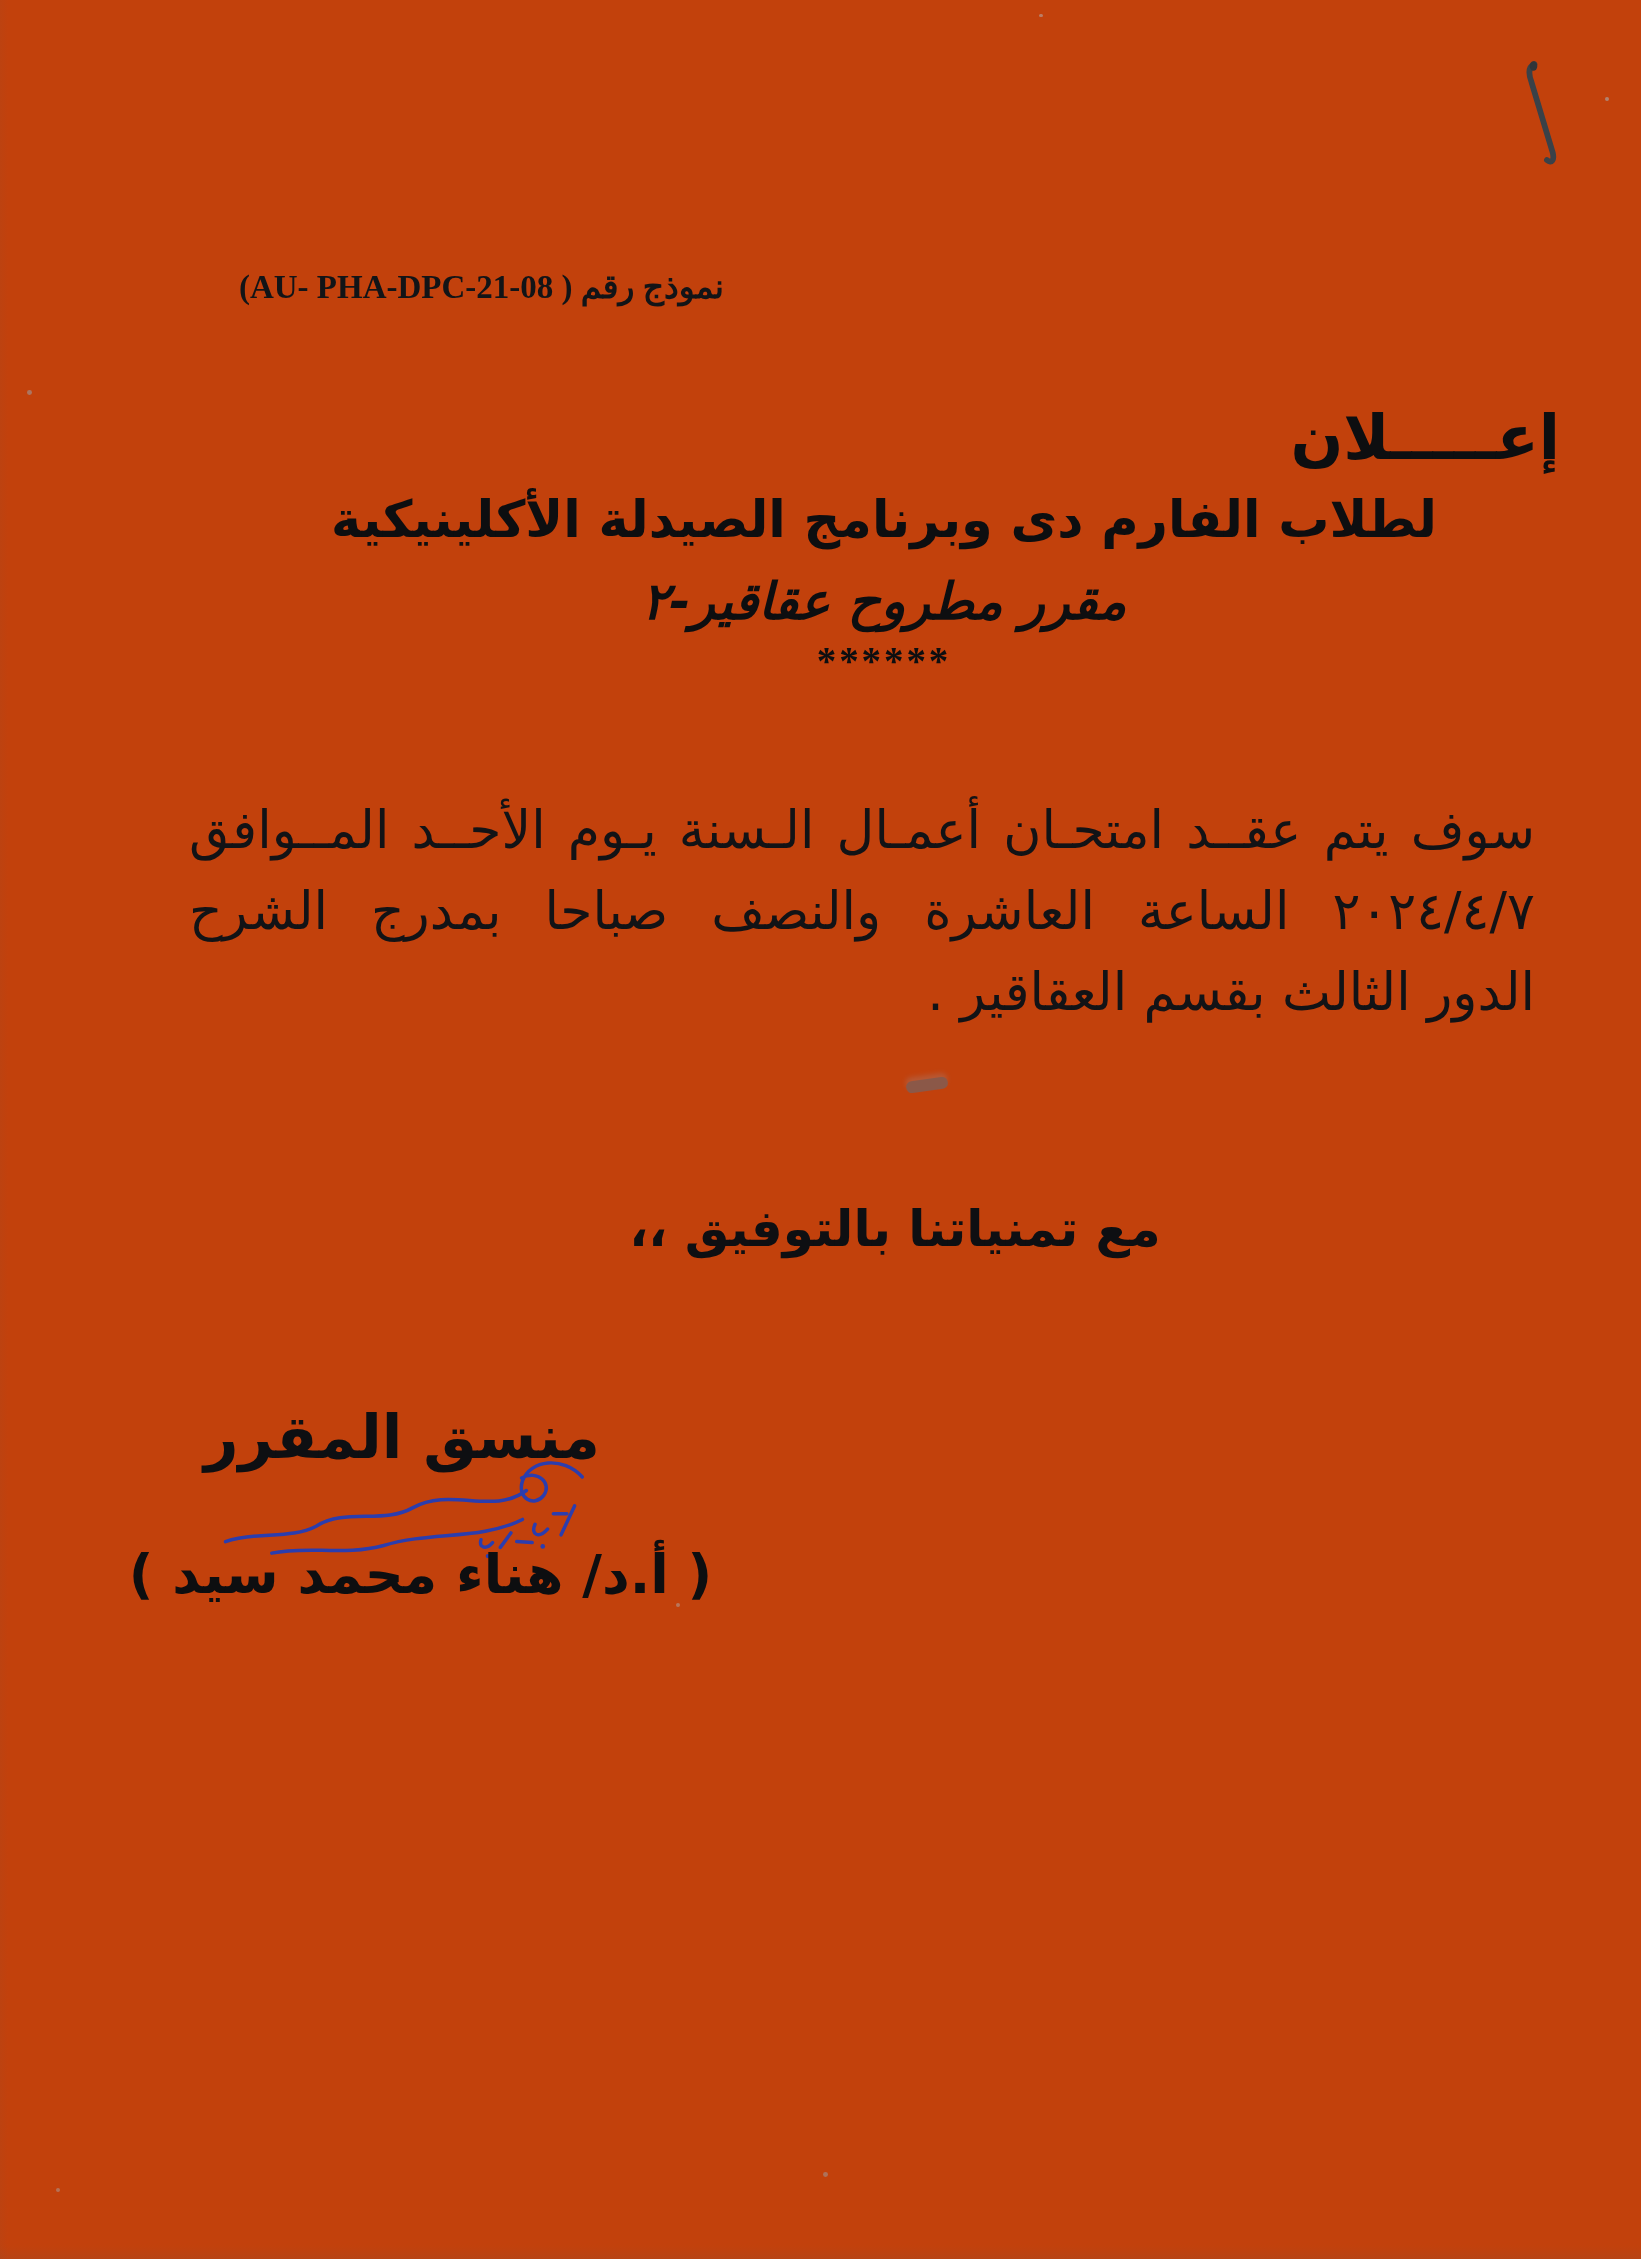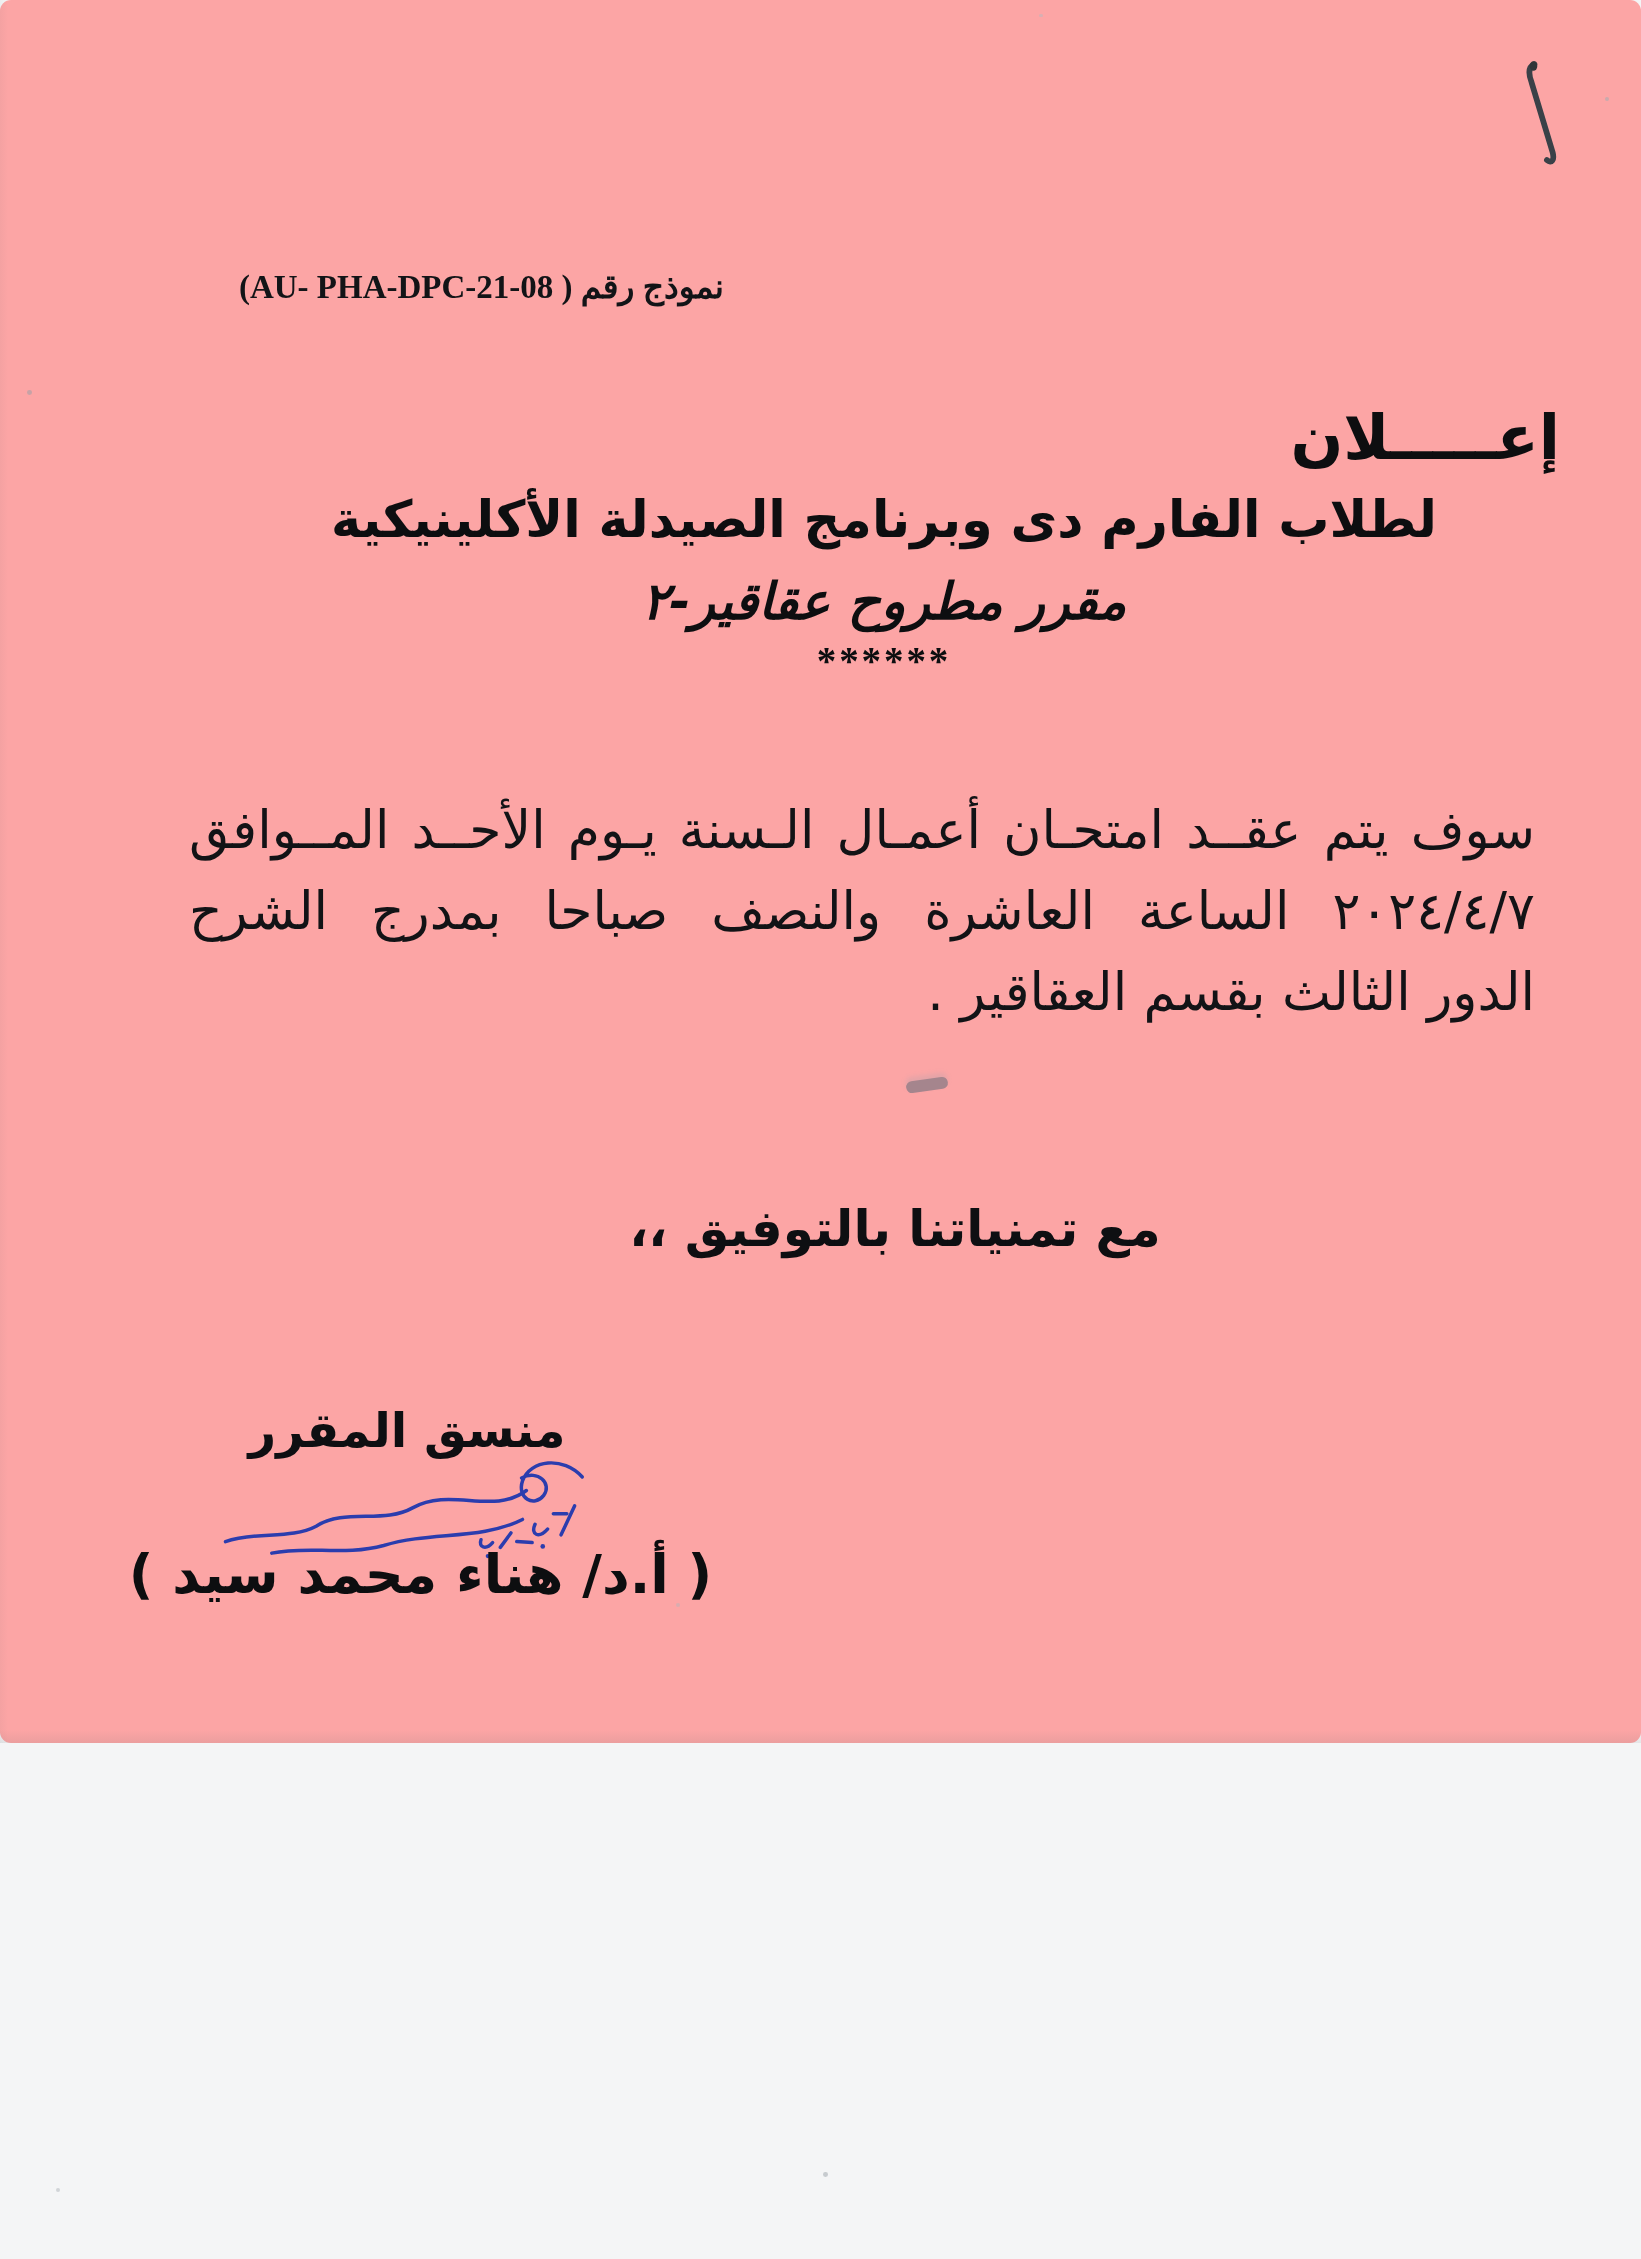--- a/index.html
+++ b/index.html
@@ -4,24 +4,23 @@
 <style>
   html,body{margin:0;padding:0;}
   body{
     width:1641px;height:2259px;
     background:#f4f5f6;
     font-family:"DejaVu Sans",sans-serif;
     overflow:hidden;
   }
   #page{
     position:relative;
-    width:1641px;height:1743px;
-    background:#fca5a5;
+    width:1641px;height:2259px;
+    background:#c2410c;
     color:#101010;
-    border-radius:11px;
   }
   
   .edge-bottom{
     position:absolute;left:0;bottom:0;width:100%;height:13.5px;
     background:linear-gradient(to bottom,rgba(0,0,0,0),rgba(90,95,100,0.10));
   }
   .edge-left{
     position:absolute;left:0;top:0;width:7.7px;height:100%;
     background:linear-gradient(to right,rgba(90,95,100,0.05),rgba(0,0,0,0));
   }
@@ -74,21 +73,21 @@
   .closing{
     top:1200px;left:557px;width:676px;
     direction:rtl;text-align:center;
     font-size:50px;font-weight:bold;color:#0e0f12;
     white-space:nowrap;
   }
 
   .sig-role{
     top:1402px;left:214px;width:386px;
     direction:rtl;text-align:center;
-    font-size:48px;font-weight:bold;color:#0e0f12;
+    font-size:60px;font-weight:bold;color:#0e0f12;
     white-space:nowrap;
   }
   .sig-scribble{
     top:1450px;left:198px;width:406px;height:135px;
   }
   .sig-name{
     top:1543px;left:121px;width:599px;
     direction:rtl;text-align:center;
     font-size:54px;font-weight:bold;color:#0d0e10;
     white-space:nowrap;

